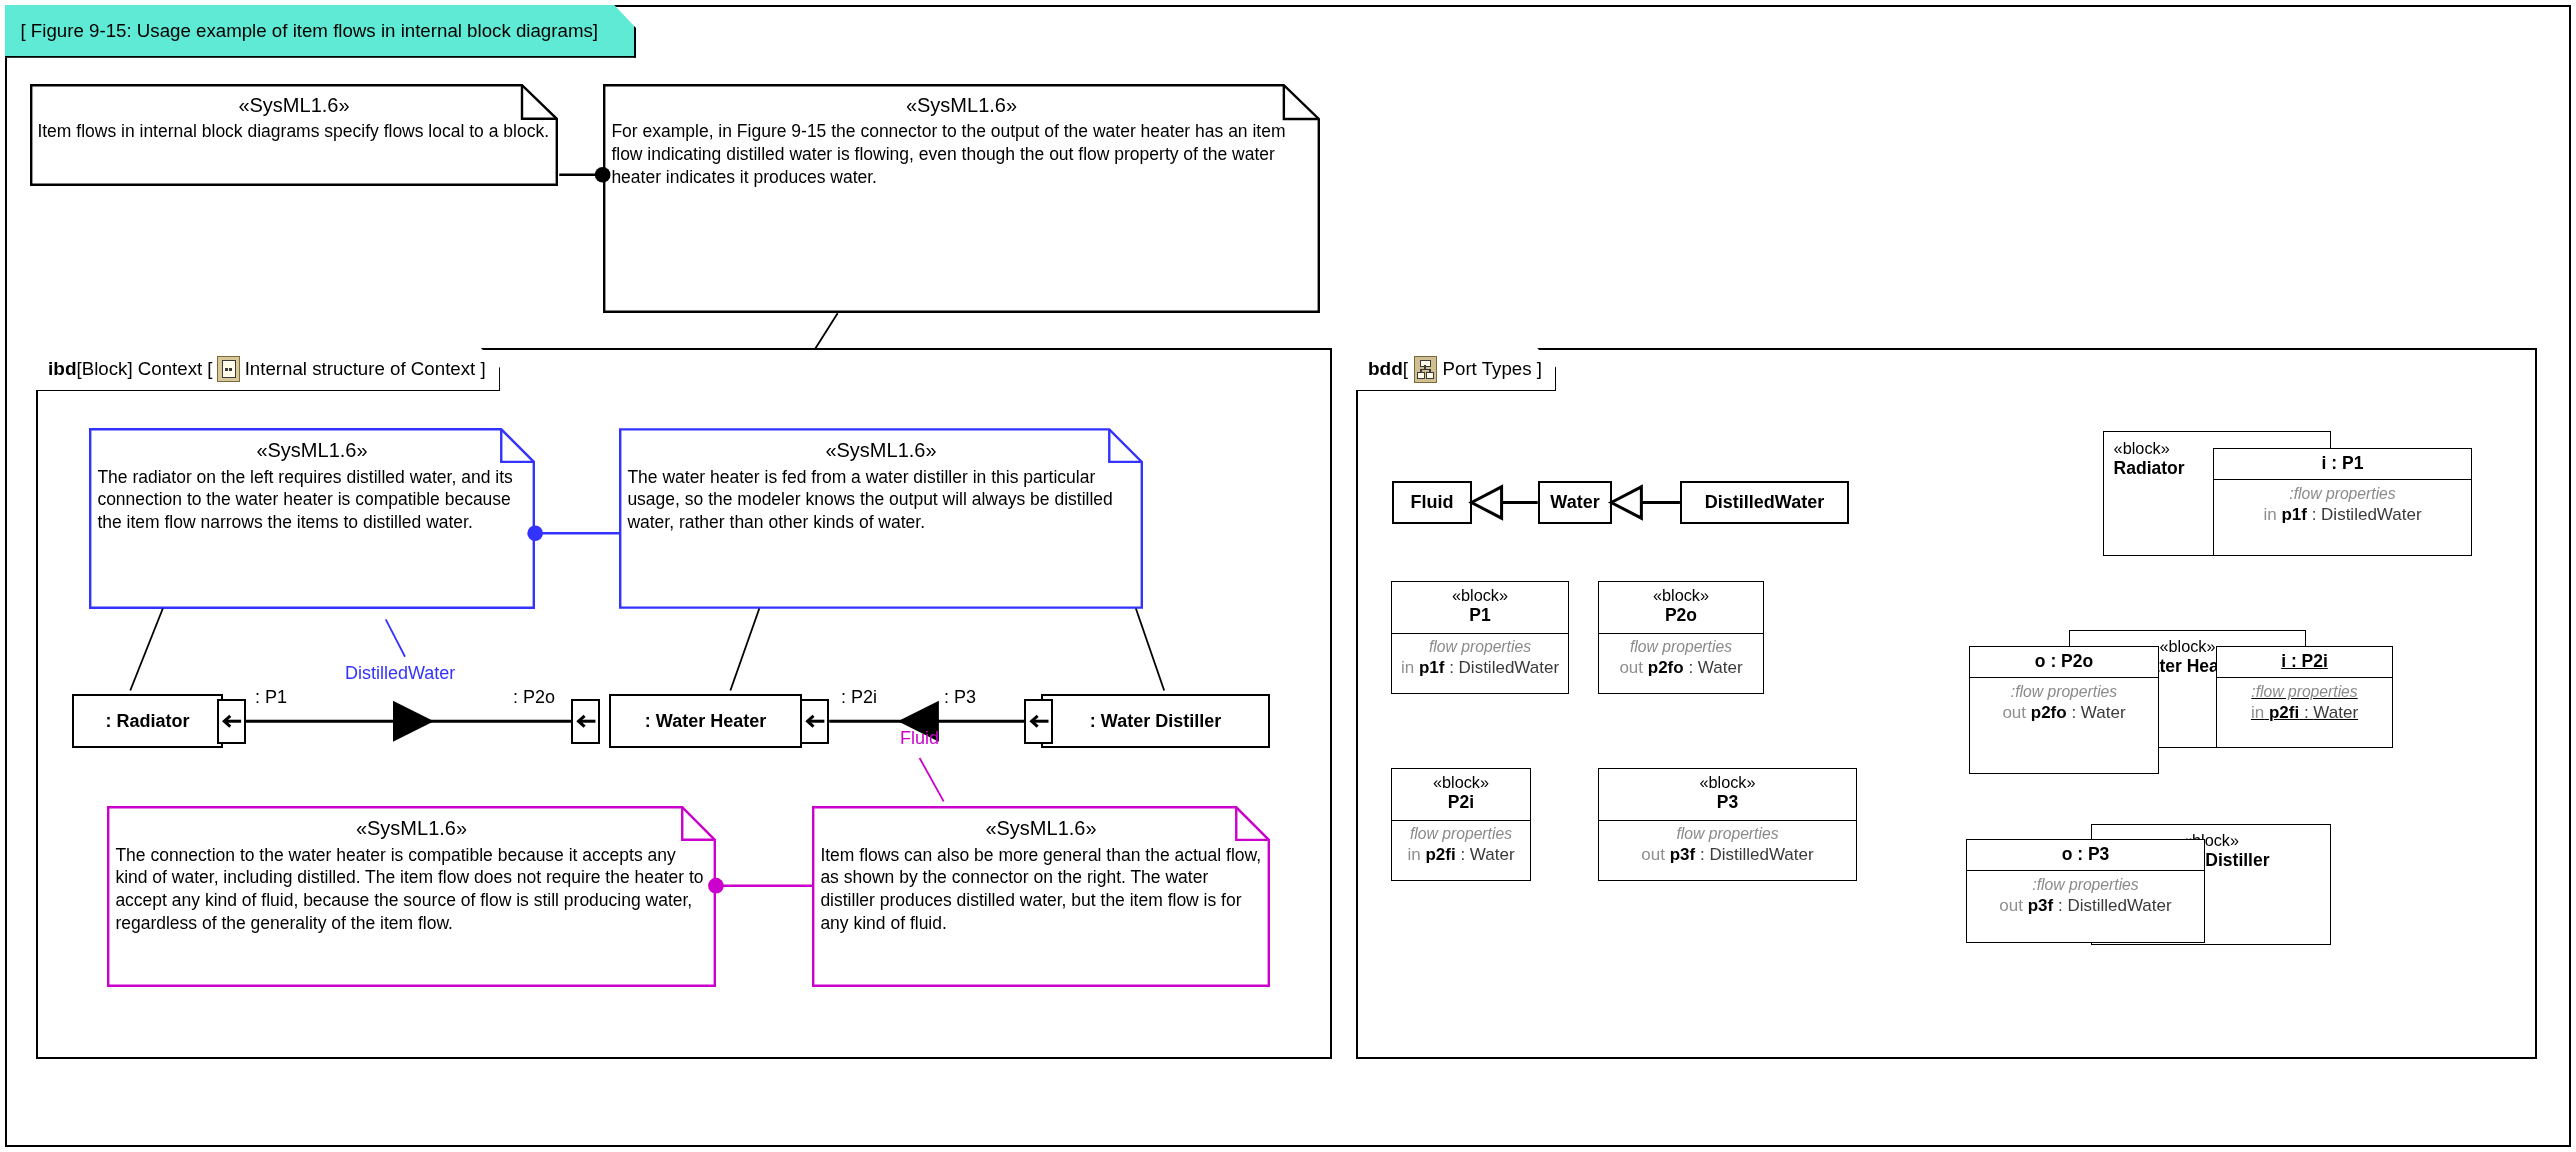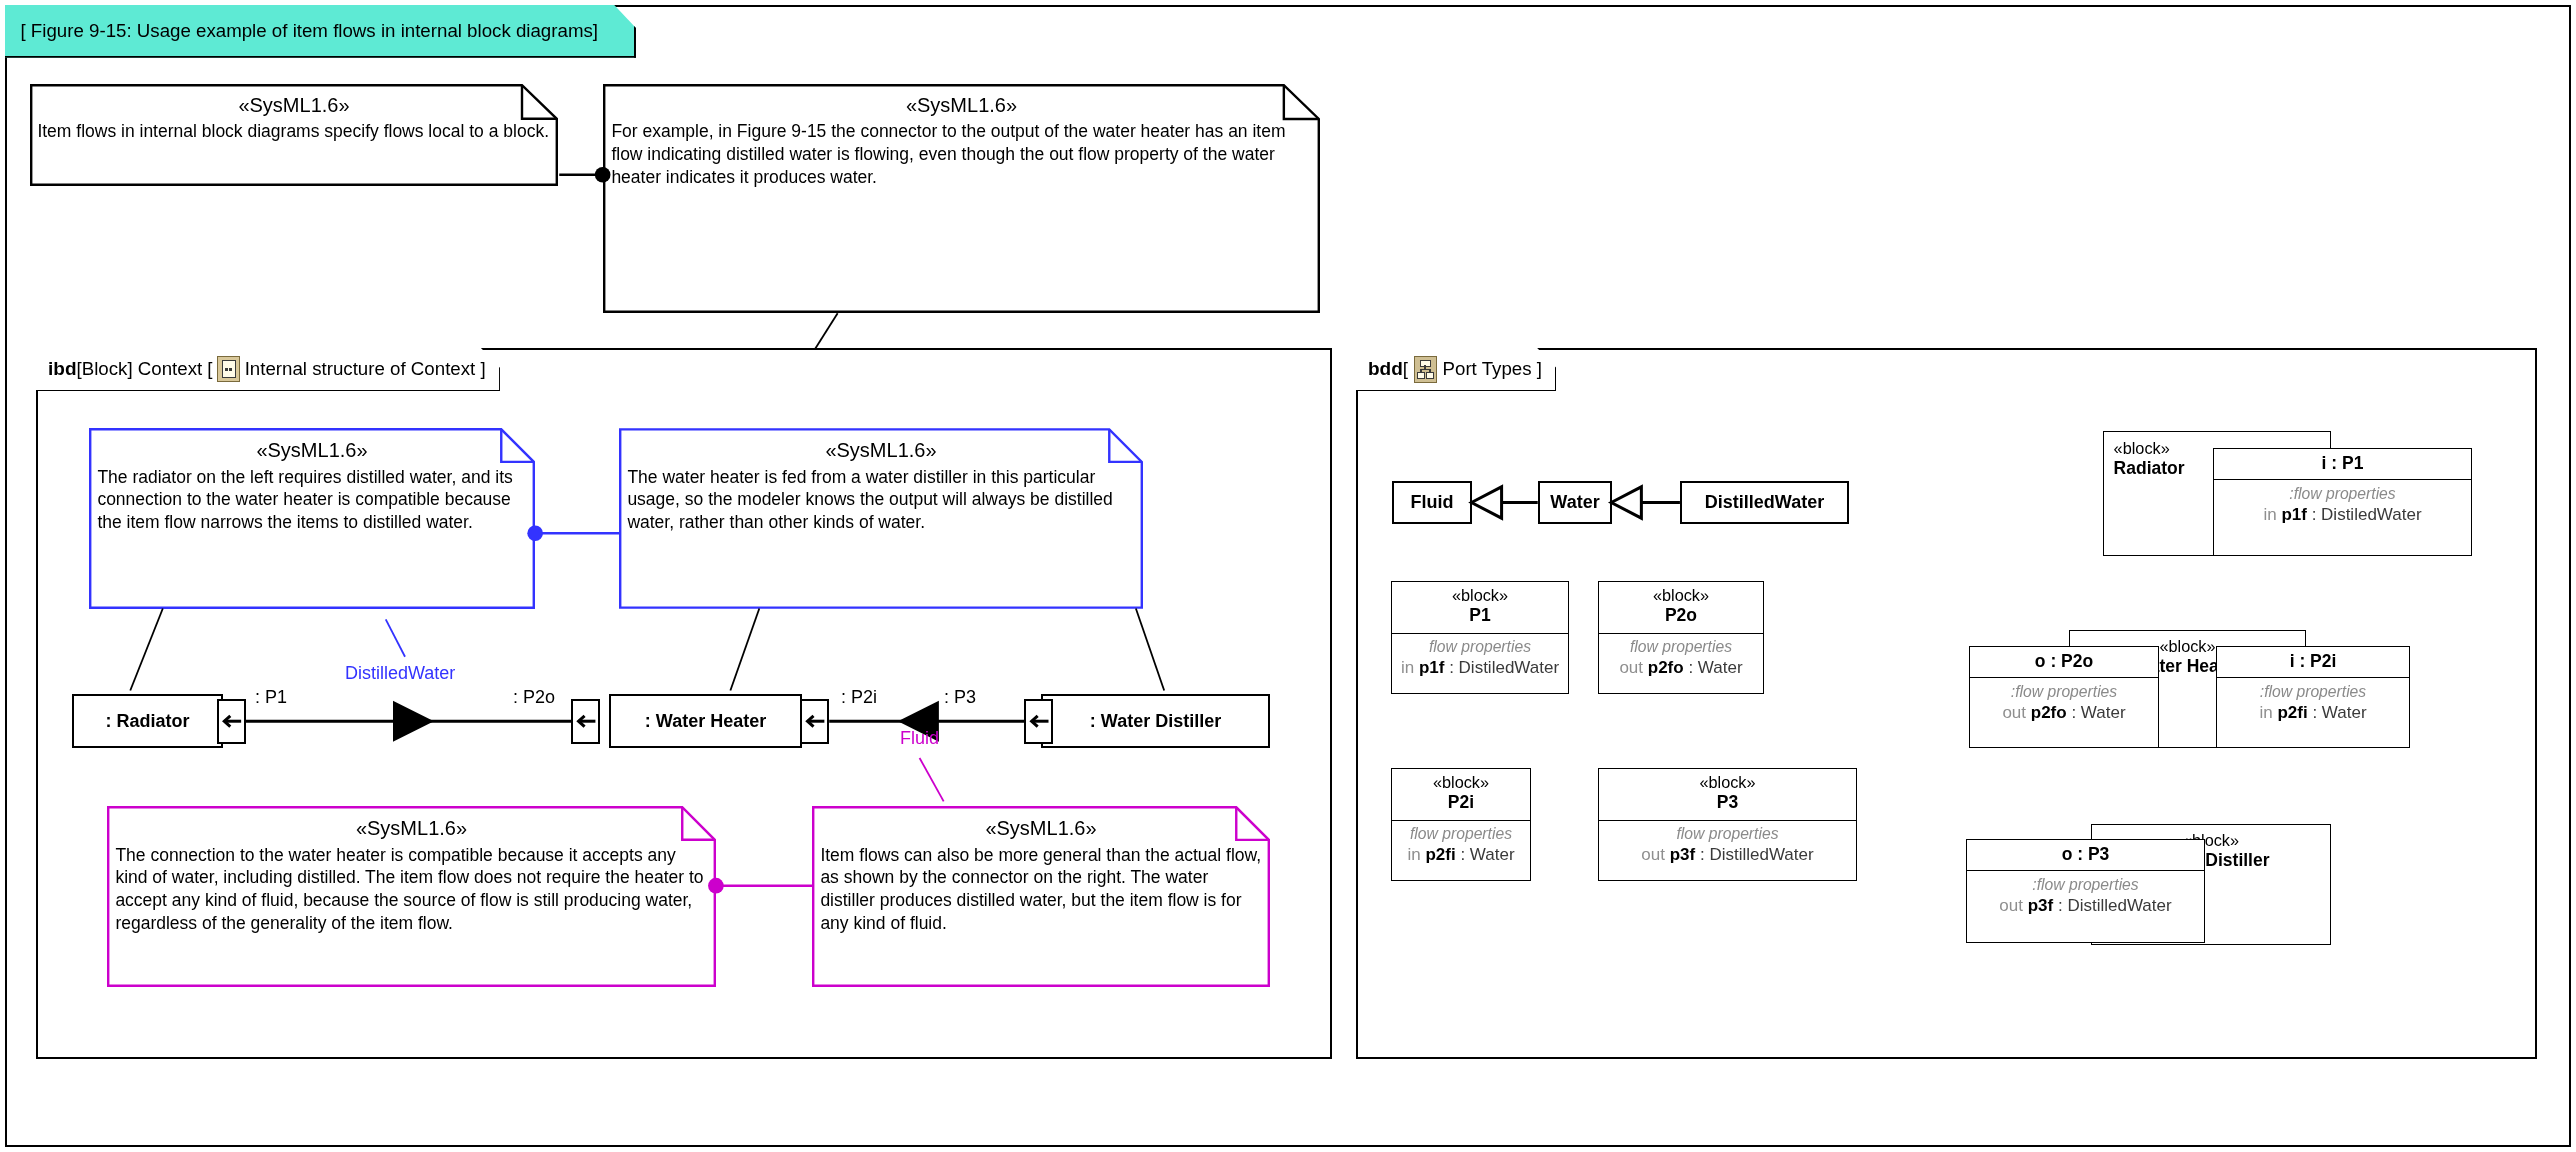--- a/index.html
+++ b/index.html
@@ -333,34 +333,34 @@
     </div>
   </div>
 </div>
 
 <div class="blk" style="left:2069px;top:630px;width:237px;height:118px;">
   <div style="padding:7.2px 0 0 0;text-align:center;">
     <div class="stereo">«block»</div>
     <div class="nm">Water Heater</div>
   </div>
 </div>
-<div class="blk" style="left:1969px;top:646px;width:190px;height:102px;">
+<div class="blk" style="left:1969px;top:646px;width:190px;height:128px;">
   <div class="cmp" style="padding:3.6px 6px 4.8px;">
     <div class="nm">o : P2o</div>
   </div>
   <div class="feat">
     <div class="hdr">:flow properties</div>
     <div class="row">
       <span class="dir">out</span>
       <b>p2fo</b>
       <span> : </span><span>Water</span>
     </div>
   </div>
 </div>
-<div class="blk" style="left:2216px;top:646px;width:194px;height:102px;">
+<div class="blk" style="left:2216px;top:646px;width:177px;height:102px;text-decoration:underline;">
   <div class="cmp" style="padding:3.6px 6px 4.8px;">
     <div class="nm">i : P2i</div>
   </div>
   <div class="feat">
     <div class="hdr">:flow properties</div>
     <div class="row">
       <span class="dir">in</span>
       <b>p2fi</b>
       <span> : </span><span>Water</span>
     </div>

